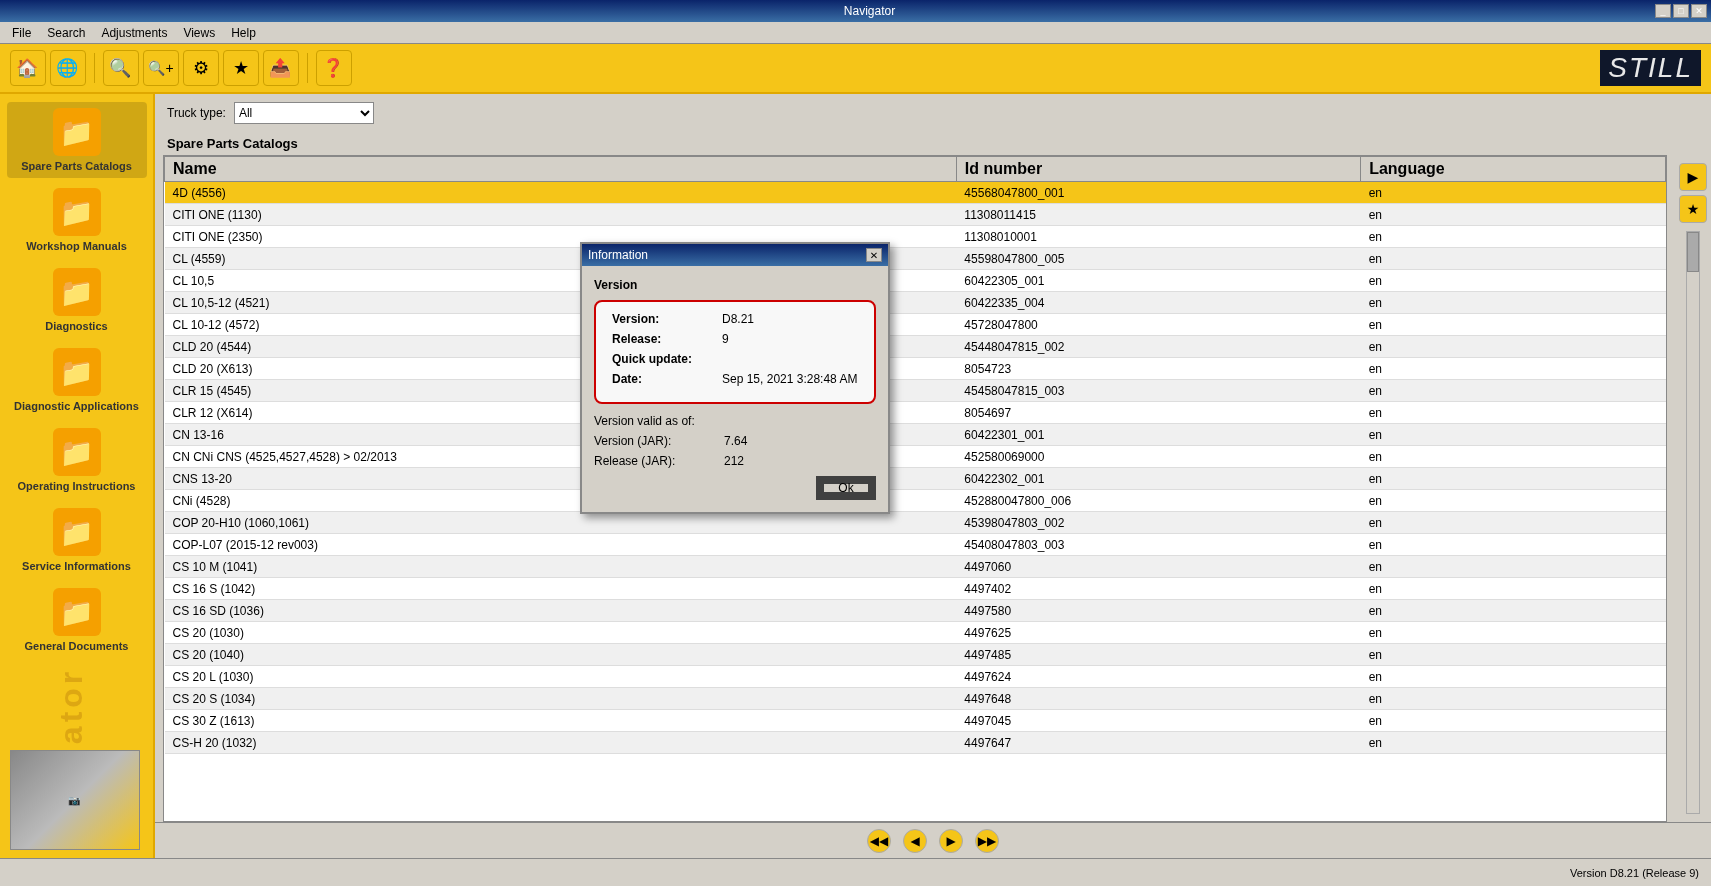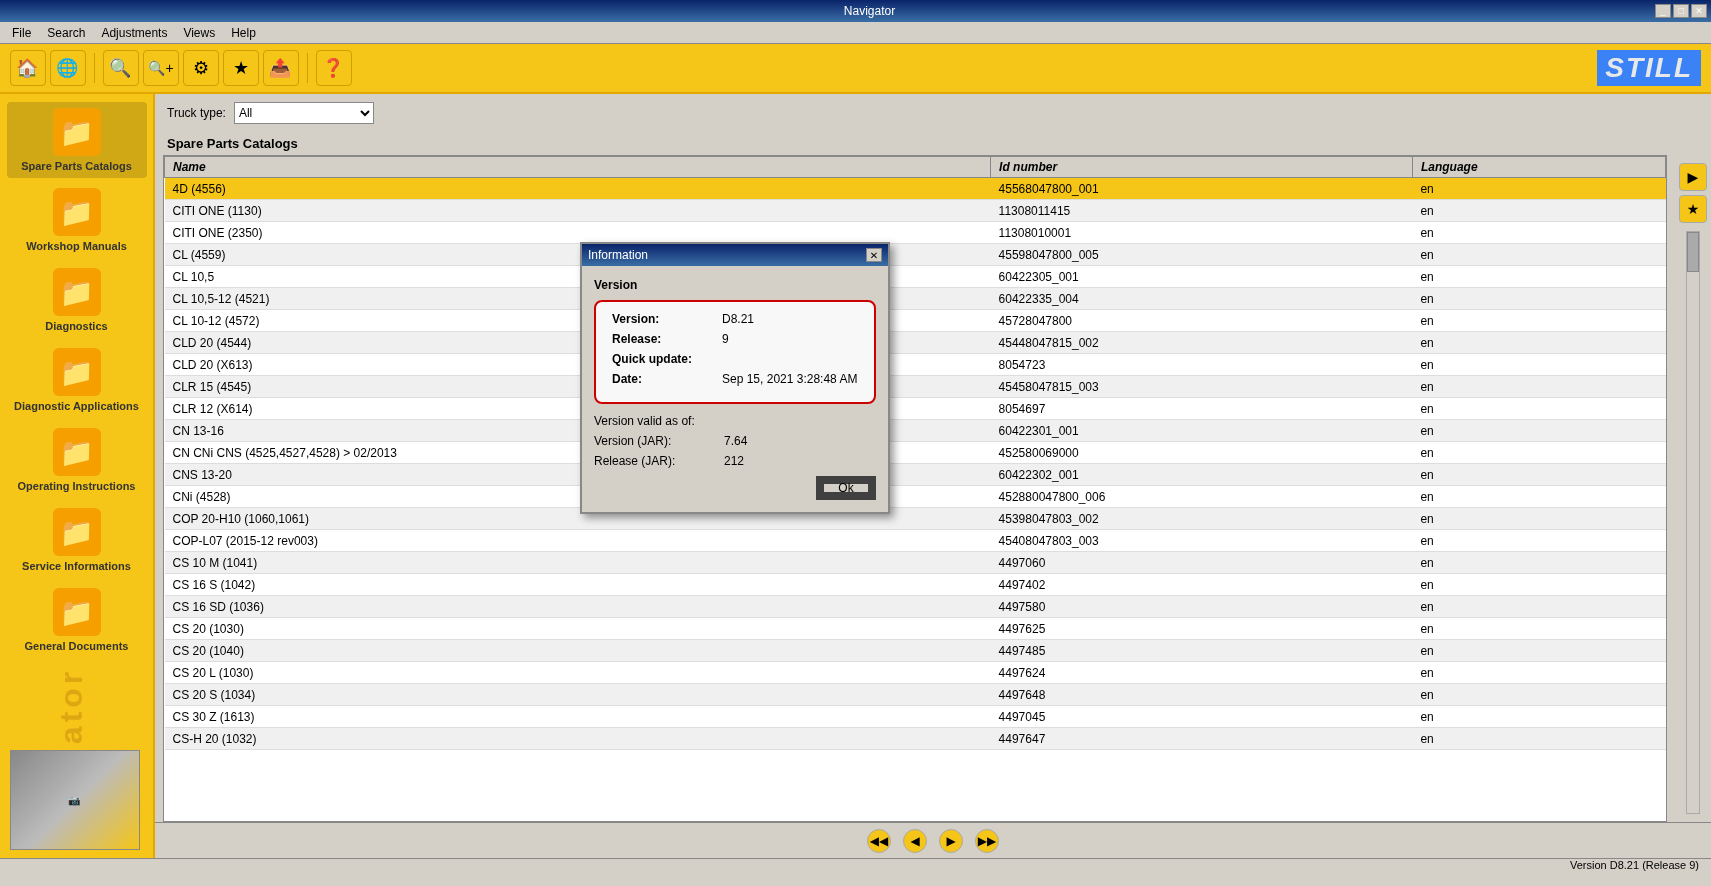--- a/index.html
+++ b/index.html
@@ -46,25 +46,25 @@
       border: 1px solid #cca000;
       border-radius: 4px;
       display: flex; align-items: center; justify-content: center;
       cursor: pointer;
       font-size: 18px;
     }
     .toolbar-separator { width: 1px; height: 30px; background: #cca000; margin: 0 4px; }
     .still-logo {
       margin-left: auto;
       font-size: 28px;
-      font-weight: bold;
+      font-weight: normal;
       color: #e8e8e8;
       font-style: italic;
       letter-spacing: 2px;
-      background: #3b82f6;
+      background: #0f172a;
       padding: 2px 8px;
     }
 
     
     .main-content {
       display: flex;
       height: calc(886px - 22px - 22px - 50px - 28px);
     }
 
     
@@ -157,22 +157,22 @@
       margin: 0 8px;
       border: 1px solid #888;
       background: white;
     }
     table { width: 100%; border-collapse: collapse; }
     thead th {
       background: #d4d0c8;
       border: 1px solid #888;
       padding: 3px 8px;
       text-align: left;
-      font-size: 12px;
-      position: sticky; top: 0; font-style: italic;
+      font-size: 16px;
+      position: sticky; top: 0;
     }
     tbody tr { height: 22px; }
     tbody tr:nth-child(even) { background: #f0f0f0; }
     tbody tr.selected { background: #f5c518; }
     tbody td { border-bottom: 1px solid #ddd; padding: 2px 8px; font-size: 12px; }
 
     
     .table-nav {
       height: 36px;
       background: #d4d0c8;
@@ -211,20 +211,21 @@
       cursor: pointer;
       font-size: 14px;
     }
 
     
     .status-bar {
       height: 28px;
       background: #d4d0c8;
       border-top: 1px solid #888;
       display: flex;
+      align-items: center;
       justify-content: flex-end;
       padding: 0 12px;
       font-size: 11px;
     }
 
     
     .modal-overlay {
       position: fixed;
       top: 0; left: 0; right: 0; bottom: 0;
       background: transparent;

